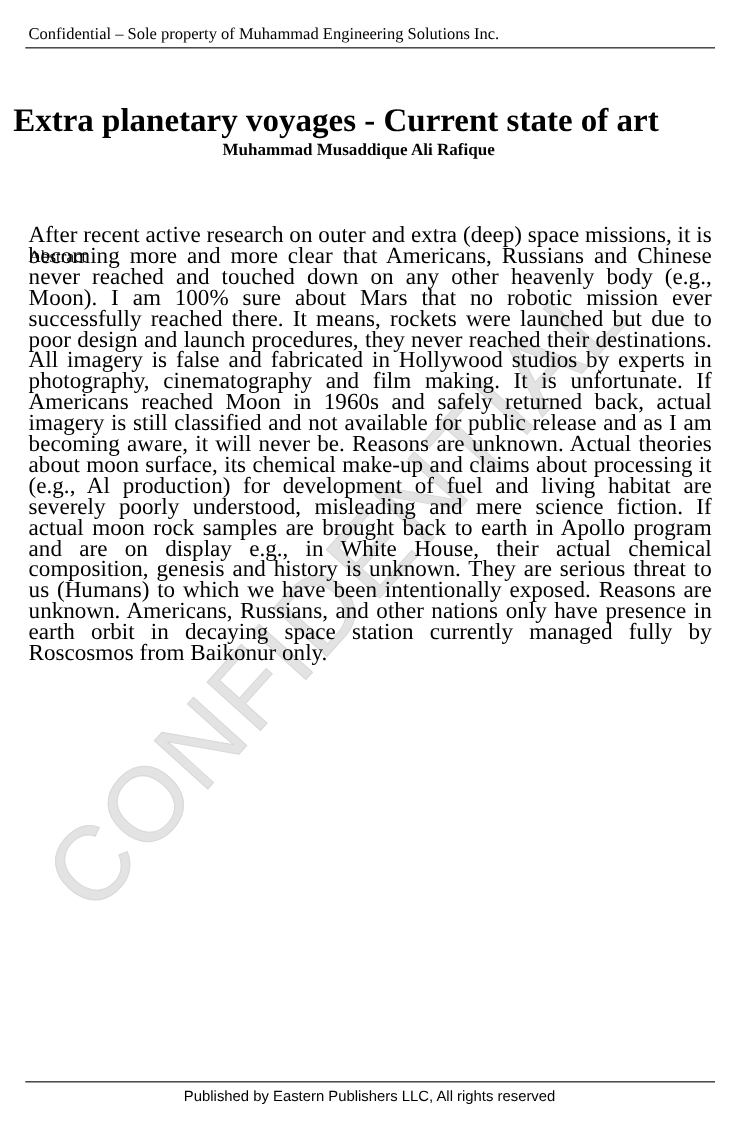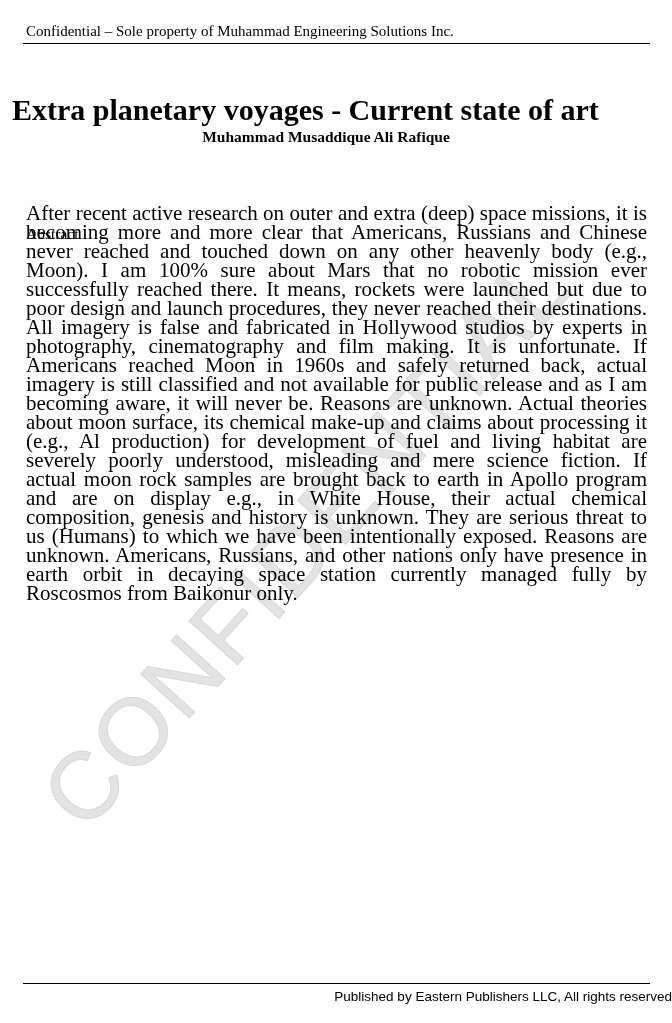--- a/index.html
+++ b/index.html
@@ -96,21 +96,21 @@
     left: 23px;
     width: 627px;
     border-top: 1.3px solid #000000;
     z-index: 1;
   }
   .page-footer {
     position: absolute;
     top: 988px;
     left: 0;
     width: 672px;
-    text-align: right;
+    text-align: center;
     font-family: "Liberation Sans", sans-serif;
     font-size: 13.5px;
     line-height: 17px;
     z-index: 1;
   }
 </style>
 </head>
 <body>
 
 <div class="page">

